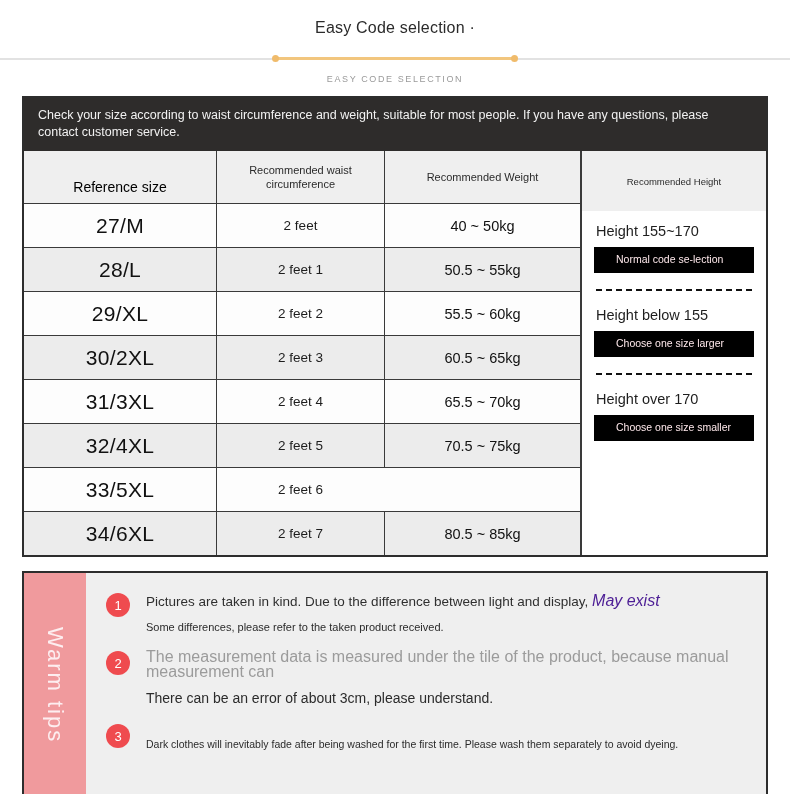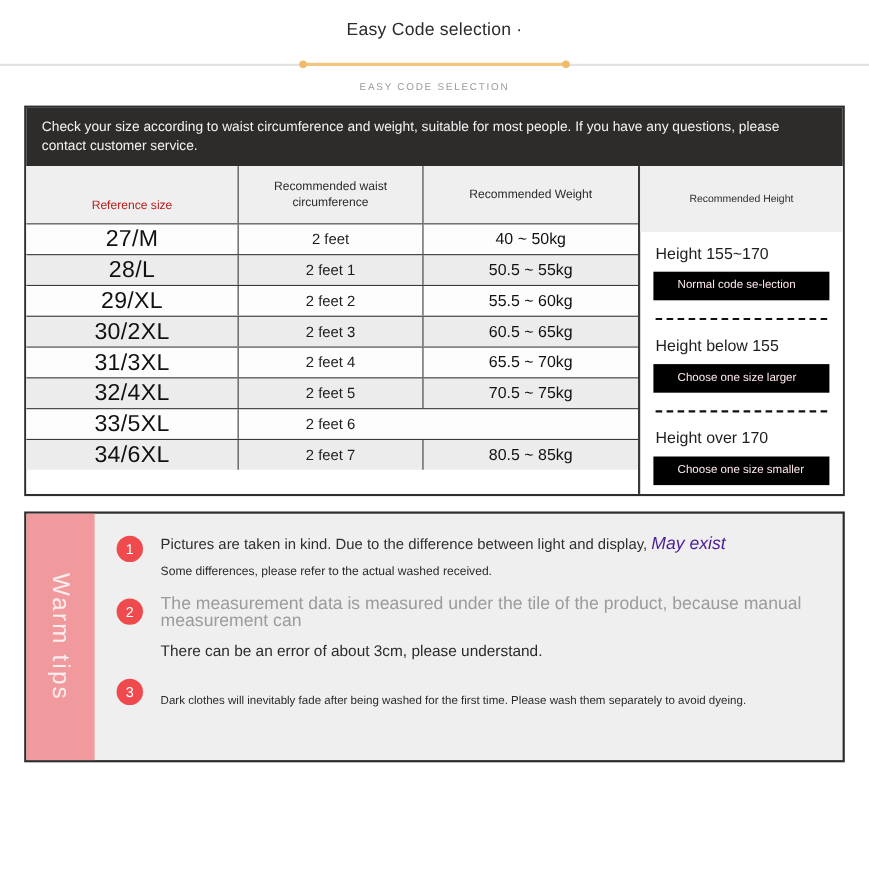--- a/index.html
+++ b/index.html
@@ -120,25 +120,25 @@
     align-items: center;
     justify-content: center;
     text-align: center;
     padding: 4px 6px;
   }
   .c1 { flex: 0 0 192px; }
   .c2 { flex: 0 0 168px; border-left: 1px solid #3a3a3a; }
   .c3 { flex: 1 1 auto;  border-left: 1px solid #3a3a3a; }
 
   .row.head .cell { height: 52px; }
-  .row.body .cell { height: 27px; }
+  .row.body .cell { height: 43px; }
 
   .head-main {
-    font-size: 11px;
-    color: #b91c1c;
+    font-size: 14px;
+    color: #000000;
     margin-top: 20px;
   }
   .head-sm {
     font-size: 11px;
     line-height: 14px;
     color: #2b2b2b;
   }
 
   .size-txt {
     font-size: 21px;
@@ -428,21 +428,21 @@
   </div>
   <div class="tips-body">
 
     <div class="tip">
       <div class="tip-num">1</div>
       <div class="tip-text">
         <div class="tip-l1">
           <span>Pictures are taken in kind. Due to the difference between light and display,</span>
           <span class="big">May exist</span>
         </div>
-        <div class="tip-l2">Some differences, please refer to the actual washed received.</div>
+        <div class="tip-l2">Some differences, please refer to the taken product received.</div>
       </div>
     </div>
 
     <div class="tip">
       <div class="tip-num">2</div>
       <div class="tip-text">
         <div class="tip-gray">The measurement data is measured under the tile of the product, because manual measurement can</div>
         <div class="tip-dark">There can be an error of about 3cm, please understand.</div>
       </div>
     </div>

